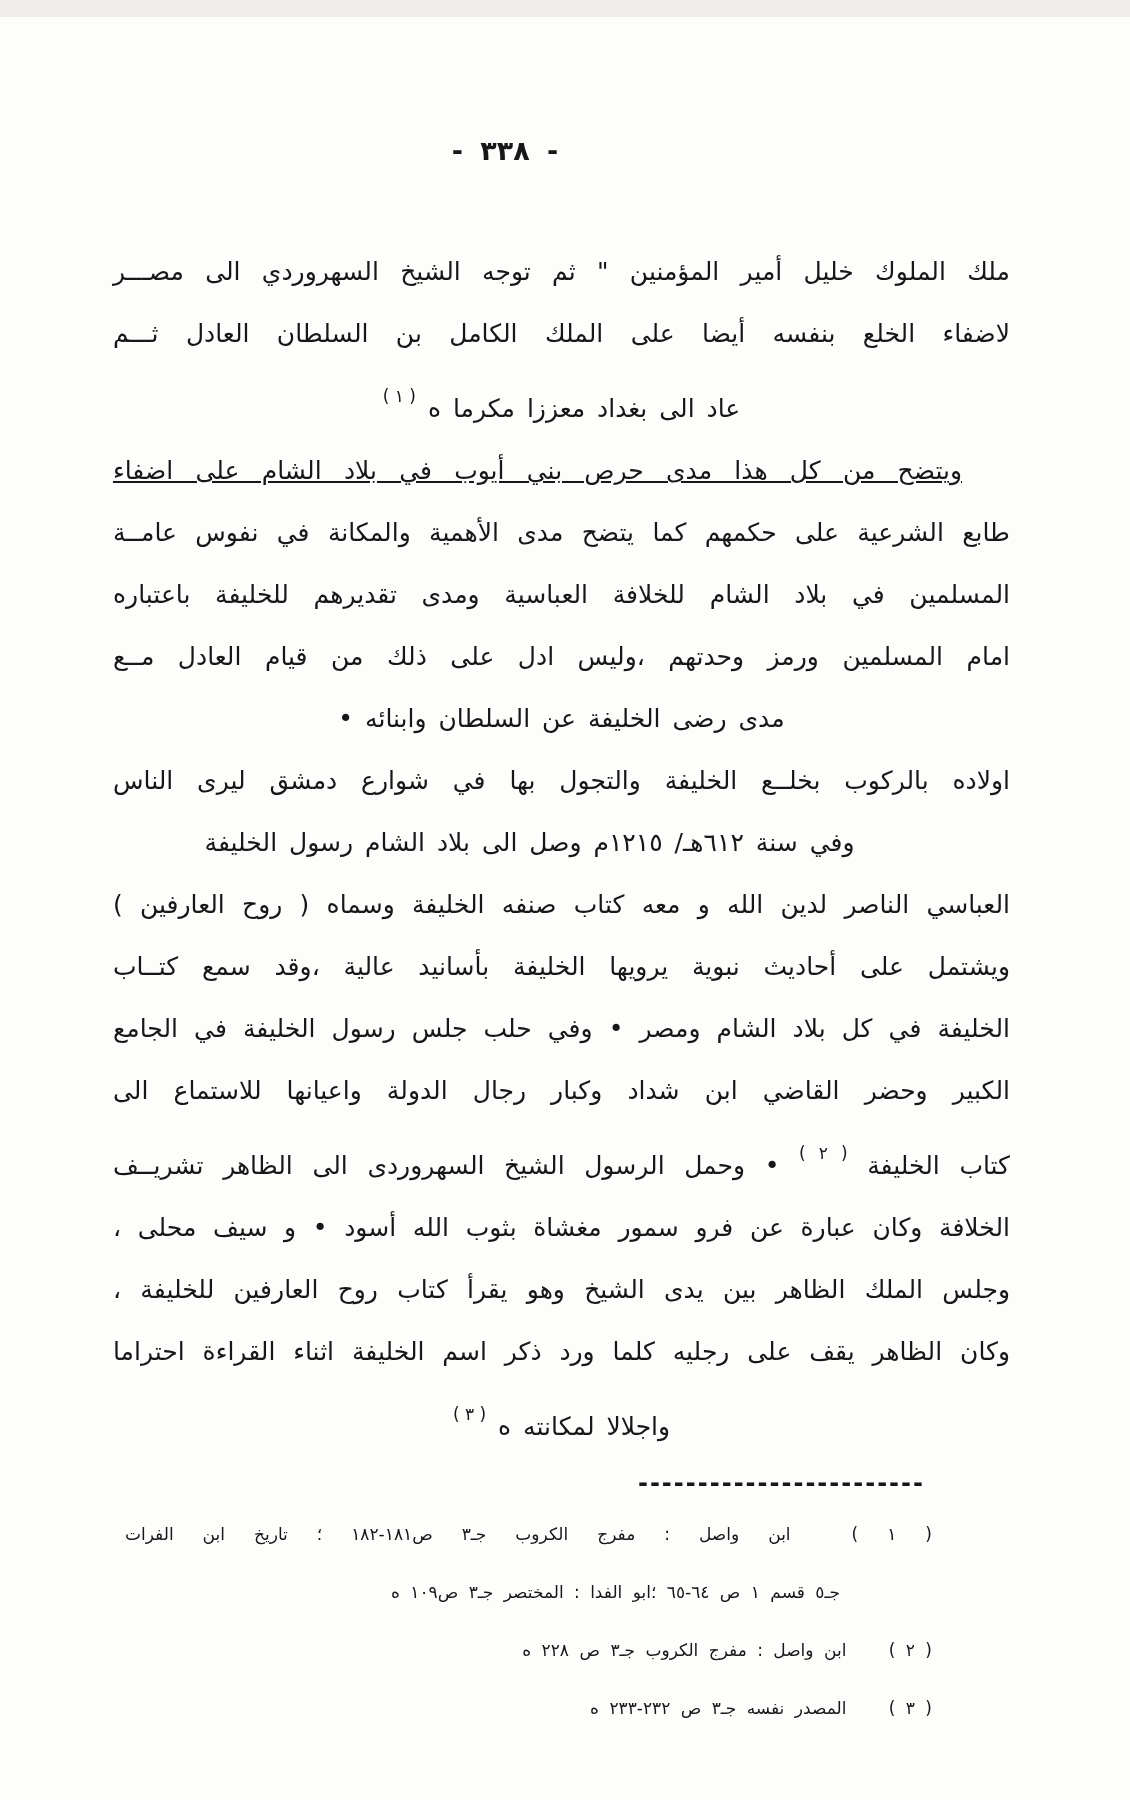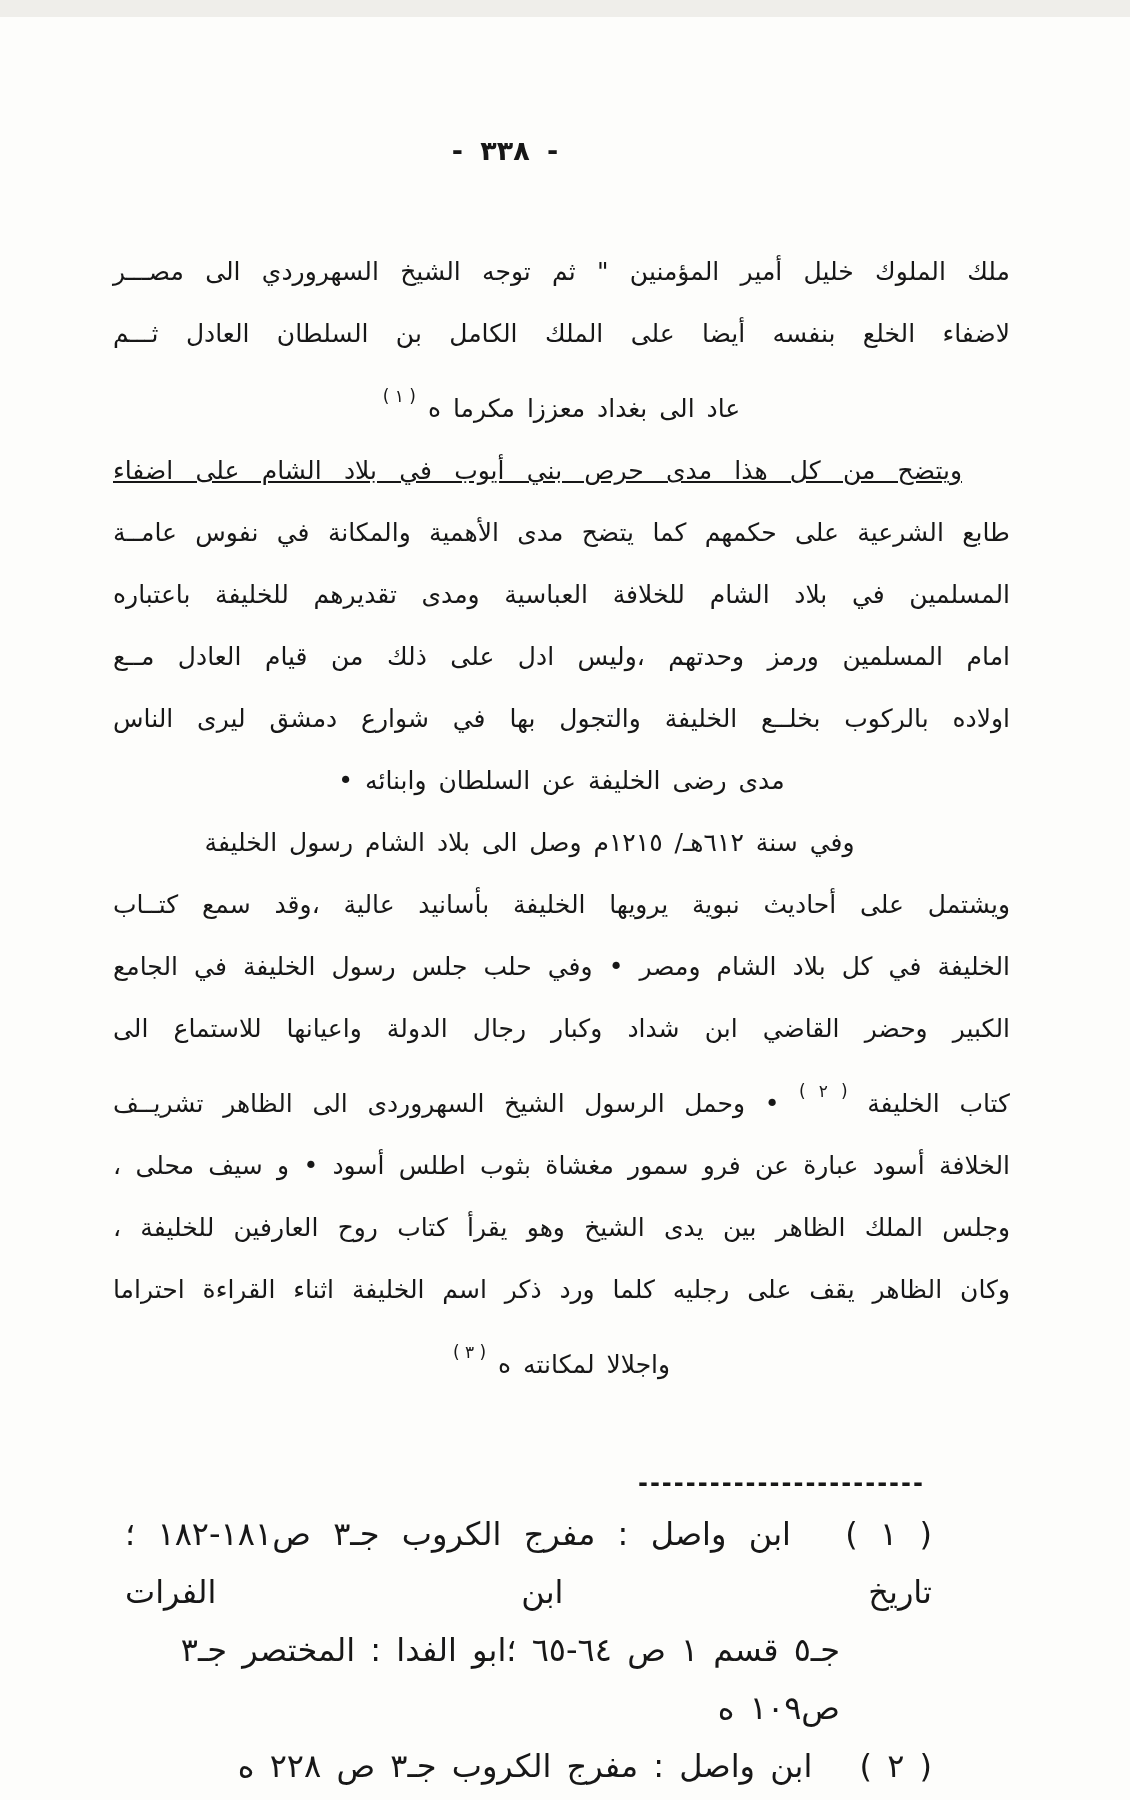--- a/index.html
+++ b/index.html
@@ -69,21 +69,21 @@
   .footnotes {
     position: absolute;
     top: 1488px;
     right: 198px;
     left: 125px;
     direction: rtl;
   }
 
   .fn-row {
     line-height: 58px;
-    font-size: 32px;
+    font-size: 17px;
     text-align: right;
     word-spacing: 5px;
   }
   .fn-row.just {
     text-align: justify;
     text-align-last: justify;
   }
   .fn-marker { margin-left: 32px; white-space: nowrap; }
 </style>
 </head>
@@ -97,30 +97,31 @@
       <div>
         <div class="line just"><span class="seg">ملك الملوك خليل أمير المؤمنين " ثم توجه الشيخ السهروردي الى مصـــر</span> </div>
         <div class="line just"><span class="seg">لاضفاء الخلع بنفسه أيضا على الملك الكامل بن السلطان العادل ثـــم</span> </div>
         <div class="line"><span class="seg">عاد الى بغداد معززا مكرما ە</span> <span class="sup">( ١ )</span> </div>
       </div>
       <div>
         <div class="line just" style="padding-right: 48px; text-decoration: underline;"><span class="seg">ويتضح من كل هذا مدى حرص بني أيوب في بلاد الشام على اضفاء</span> </div>
         <div class="line just"><span class="seg">طابع الشرعية على حكمهم كما يتضح مدى الأهمية والمكانة في نفوس عامــة</span> </div>
         <div class="line just"><span class="seg">المسلمين في بلاد الشام للخلافة العباسية ومدى تقديرهم للخليفة باعتباره</span> </div>
         <div class="line just"><span class="seg">امام المسلمين ورمز وحدتهم ،وليس ادل على ذلك من قيام العادل مــع</span> </div>
+        <div class="line"><span class="seg">مدى رضى الخليفة عن السلطان وابنائه •</span> </div>
         <div class="line just"><span class="seg">اولاده بالركوب بخلــع الخليفة والتجول بها في شوارع دمشق ليرى الناس</span> </div>
-        <div class="line"><span class="seg">مدى رضى الخليفة عن السلطان وابنائه •</span> </div>
       </div>
       <div>
         <div class="line" style="padding-right: 64px;"><span class="seg">وفي سنة ٦١٢هـ/ ١٢١٥م وصل الى بلاد الشام رسول الخليفة</span> </div>
+        <div class="line just"><span class="seg">العباسي الناصر لدين الله و معه كتاب صنفه الخليفة وسماه ( روح العارفين )</span> </div>
         <div class="line just"><span class="seg">ويشتمل على أحاديث نبوية يرويها الخليفة بأسانيد عالية ،وقد سمع كتــاب</span> </div>
         <div class="line just"><span class="seg">الخليفة في كل بلاد الشام ومصر • وفي حلب جلس رسول الخليفة في الجامع</span> </div>
         <div class="line just"><span class="seg">الكبير وحضر القاضي ابن شداد وكبار رجال الدولة واعيانها للاستماع الى</span> </div>
         <div class="line just"><span class="seg">كتاب الخليفة</span> <span class="sup">( ٢ )</span> <span class="seg">• وحمل الرسول الشيخ السهروردى الى الظاهر تشريــف</span> </div>
-        <div class="line just"><span class="seg">الخلافة أسود عبارة عن فرو سمور مغشاة بثوب اطلس أسود • و سيف محلى ،</span> </div>
+        <div class="line just"><span class="seg">الخلافة وكان عبارة عن فرو سمور مغشاة بثوب الله أسود • و سيف محلى ،</span> </div>
         <div class="line just"><span class="seg">وجلس الملك الظاهر بين يدى الشيخ وهو يقرأ كتاب روح العارفين للخليفة ،</span> </div>
         <div class="line just"><span class="seg">وكان الظاهر يقف على رجليه كلما ورد ذكر اسم الخليفة اثناء القراءة احتراما</span> </div>
         <div class="line"><span class="seg">واجلالا لمكانته ە</span> <span class="sup">( ٣ )</span> </div>
       </div>
     </div>
 
   <div class="fn-sep">------------------------</div>
 
   <div class="footnotes">
       <div class="fn-row just"><span class="fn-marker">( ١ )</span> <span>ابن واصل : مفرج الكروب جـ٣ ص١٨١-١٨٢ ؛ تاريخ ابن الفرات</span></div>

